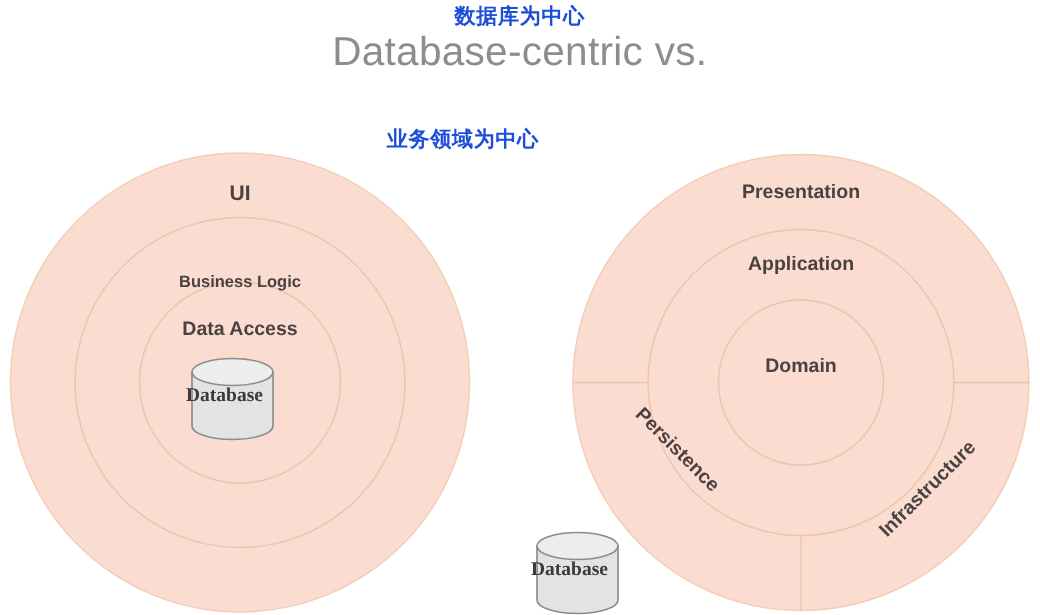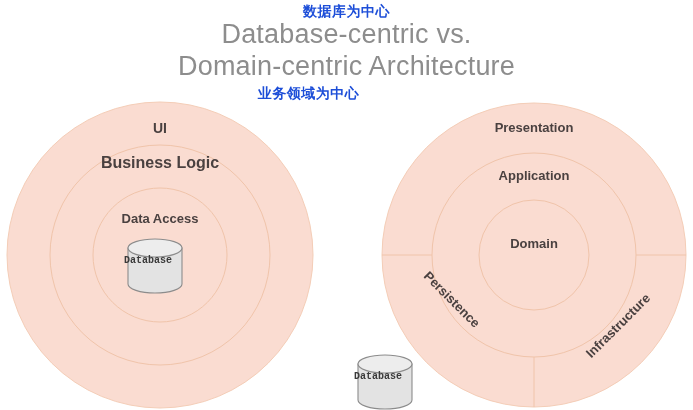--- a/index.html
+++ b/index.html
@@ -73,43 +73,43 @@
   .ring-label {
     position: absolute;
     font-family: "Liberation Sans", sans-serif;
     font-weight: bold;
     color: #4a4140;
     white-space: nowrap;
     pointer-events: none;
     text-align: center;
   }
   .lbl-ui            { left: 110px; top: 120px; width: 100px; font-size: 14px; }
-  .lbl-business      { left:  85px; top: 154px; width: 150px; font-size: 16px; }
+  .lbl-business      { left:  85px; top: 182px; width: 150px; font-size: 11px; }
   .lbl-dataaccess    { left:  95px; top: 211px; width: 130px; font-size: 13px; }
 
   .lbl-presentation  { left: 464px; top: 120px; width: 140px; font-size: 13px; }
   .lbl-application   { left: 469px; top: 168px; width: 130px; font-size: 13px; }
   .lbl-domain        { left: 489px; top: 236px; width: 90px;  font-size: 13px; }
 
   .lbl-persistence {
     left: 402px; top: 292px; width: 100px; font-size: 13px;
     transform: rotate(45deg);
     transform-origin: 50% 50%;
   }
   .lbl-infrastructure {
     left: 563px; top: 318px; width: 110px; font-size: 13px;
     transform: rotate(-45deg);
     transform-origin: 50% 50%;
   }
 
   
   .db-label {
     position: absolute;
-    font-family: Liberation Mono, monospace;
-    font-size: 10px;
+    font-family: Liberation Serif, serif;
+    font-size: 13px;
     font-weight: bold;
     color: #3a3a3a;
     white-space: nowrap;
     text-align: left;
     pointer-events: none;
   }
   .db-label-left  { left: 124px; top: 255px; width: 62px; }
   .db-label-right { left: 354px; top: 371px; width: 62px; }
 </style>
 </head>
@@ -142,21 +142,20 @@
       <ellipse cx="385" cy="364" rx="27" ry="9" fill="#ededed" stroke="#8c8c8c" stroke-width="1.1"></ellipse>
     </g>
   </g>
 </svg>
 
 <div class="title-block">
   <div class="cn-label cn-top">数据库为中心</div>
 
   <div class="main-title">
     <span>Database-centric vs.</span>
-    <span class="line2">Domain-centric Architecture</span>
   </div>
 
   <div class="cn-label cn-bottom">业务领域为中心</div>
 </div>
 
 <div class="ring-label lbl-ui">UI</div>
 <div class="ring-label lbl-business">Business Logic</div>
 <div class="ring-label lbl-dataaccess">Data Access</div>
 <div class="db-label db-label-left">Database</div>
 

